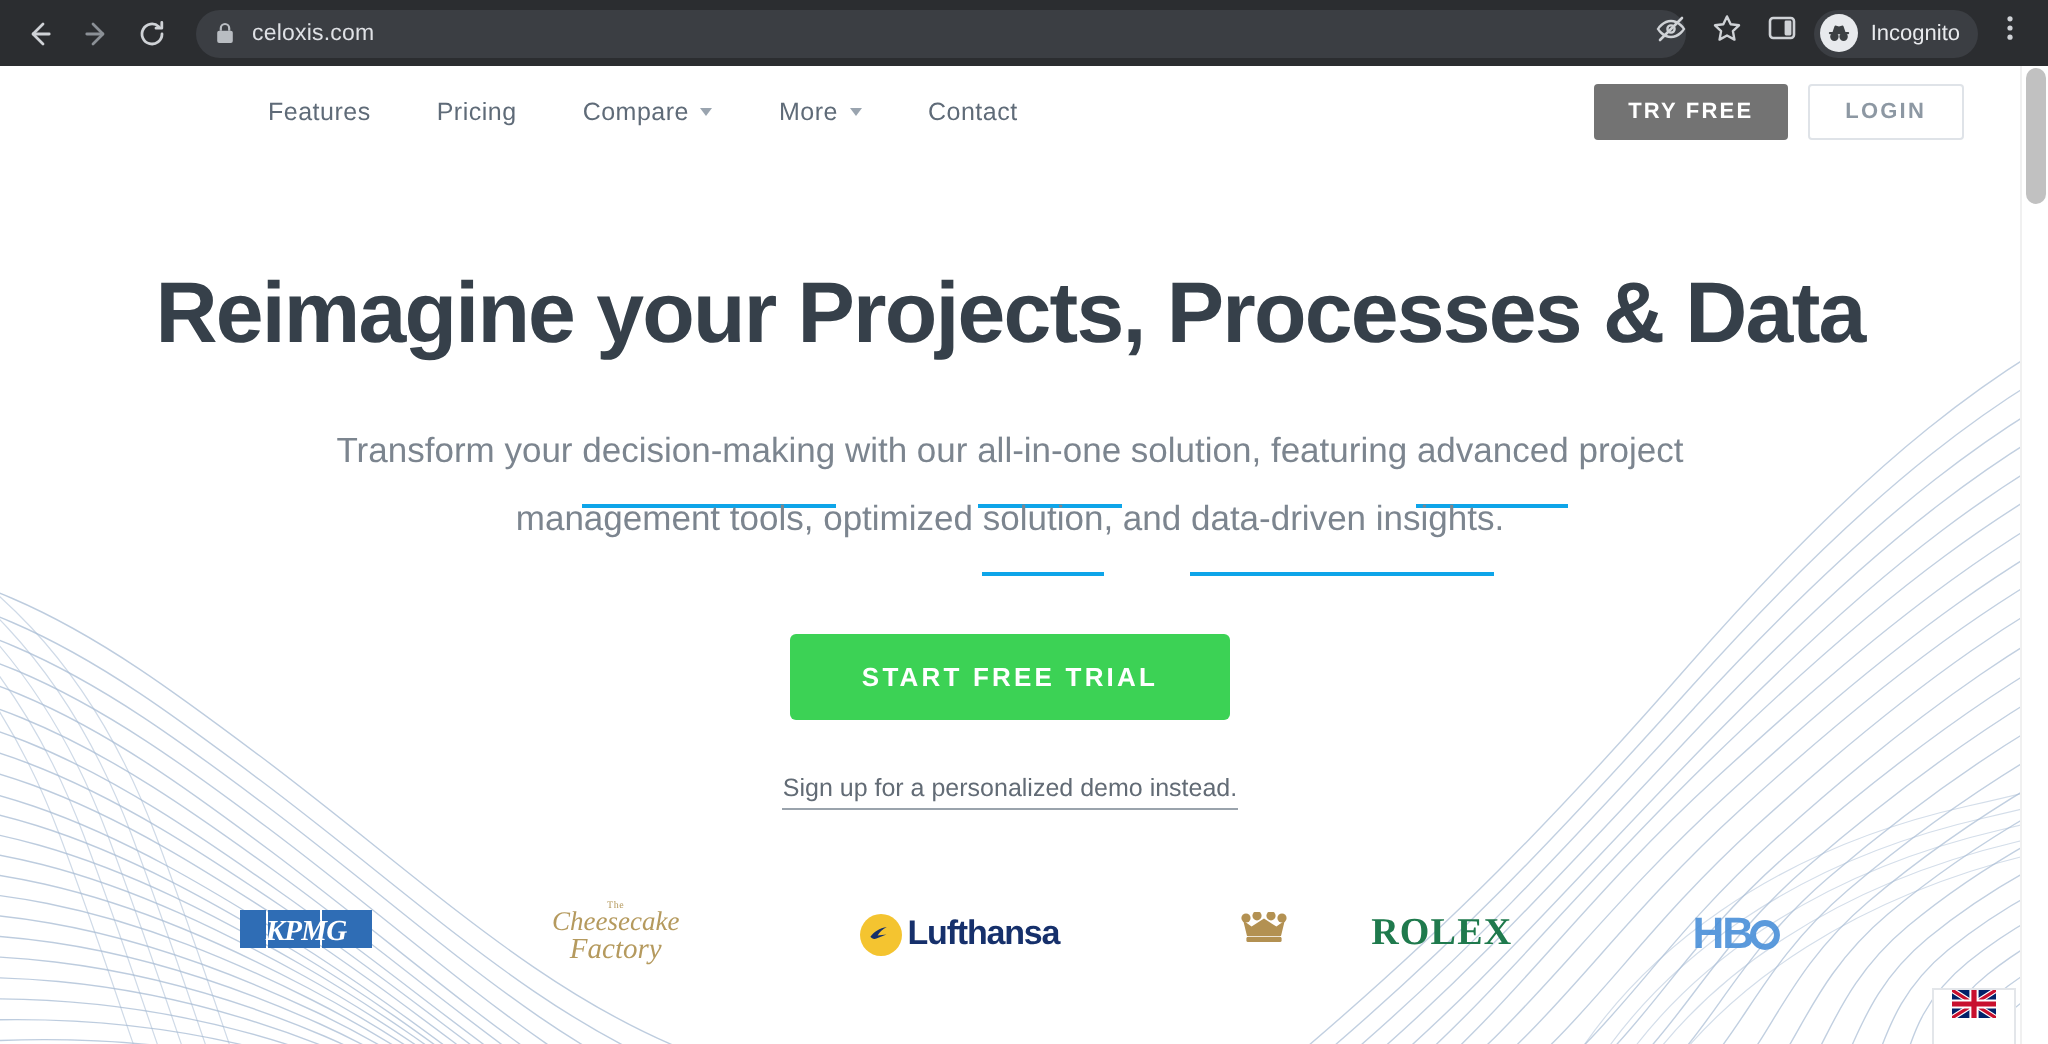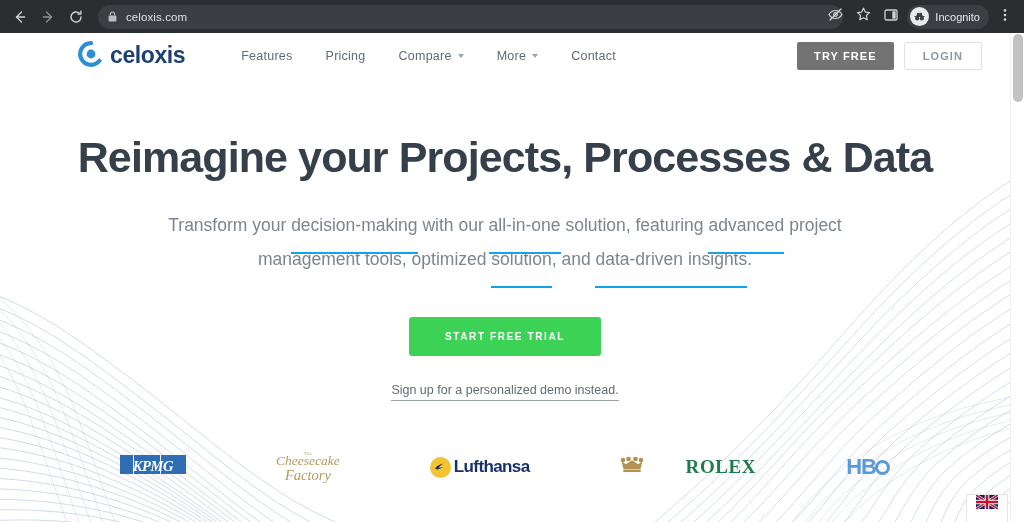--- a/index.html
+++ b/index.html
@@ -161,21 +161,21 @@
     font-weight: 300;
   }
   .hl {
     border-bottom: 2px solid #0ea5e9;
     padding-bottom: 17px;
   }
   #cta-wrap { margin-top: 41px; }
   #start-trial-btn {
     background: #3cd255;
     color: #ffffff;
-    font-size: 10px;
+    font-size: 13px;
     font-weight: bold;
     letter-spacing: 1.6px;
     padding: 14px 36px;
     border: none; border-radius: 3px;
     cursor: pointer;
   }
   #demo-link {
     display: inline-block;
     margin-top: 27px;
     font-size: 12.5px;
@@ -454,29 +454,20 @@
     <g fill="none" stroke="#a8bcd4" stroke-width="0.6" opacity="0.5">
       <path d="M120 420 C 160 340, 240 290, 330 270 S 430 240, 460 210"></path>
       <path d="M132 420 C 172 344, 250 296, 338 276 S 434 248, 460 222"></path>
       <path d="M144 420 C 184 348, 260 302, 346 282 S 438 256, 460 234"></path>
       <path d="M156 420 C 196 352, 270 308, 354 288 S 442 264, 460 246"></path>
       <path d="M168 420 C 208 356, 280 314, 362 294 S 446 272, 460 258"></path>
     </g>
   </svg>
 
   <div id="site-header">
-    <div id="logo">
-      <span id="logo-mark">
-        <svg width="26" height="26" viewBox="0 0 26 26">
-          <path d="M13 2.2a10.8 10.8 0 1 0 8.4 17.6" fill="none" stroke="#2b8fd6" stroke-width="4.2" stroke-linecap="round"></path>
-          <circle cx="13" cy="13" r="4.4" fill="#2b8fd6"></circle>
-        </svg>
-      </span>
-      <span id="logo-text">celoxis</span>
-    </div>
 
     <nav id="main-nav">
       <span class="nav-link">
         <span>Features</span>
       </span>
       <span class="nav-link">
         <span>Pricing</span>
       </span>
       <span class="nav-link">
         <span>Compare</span>

